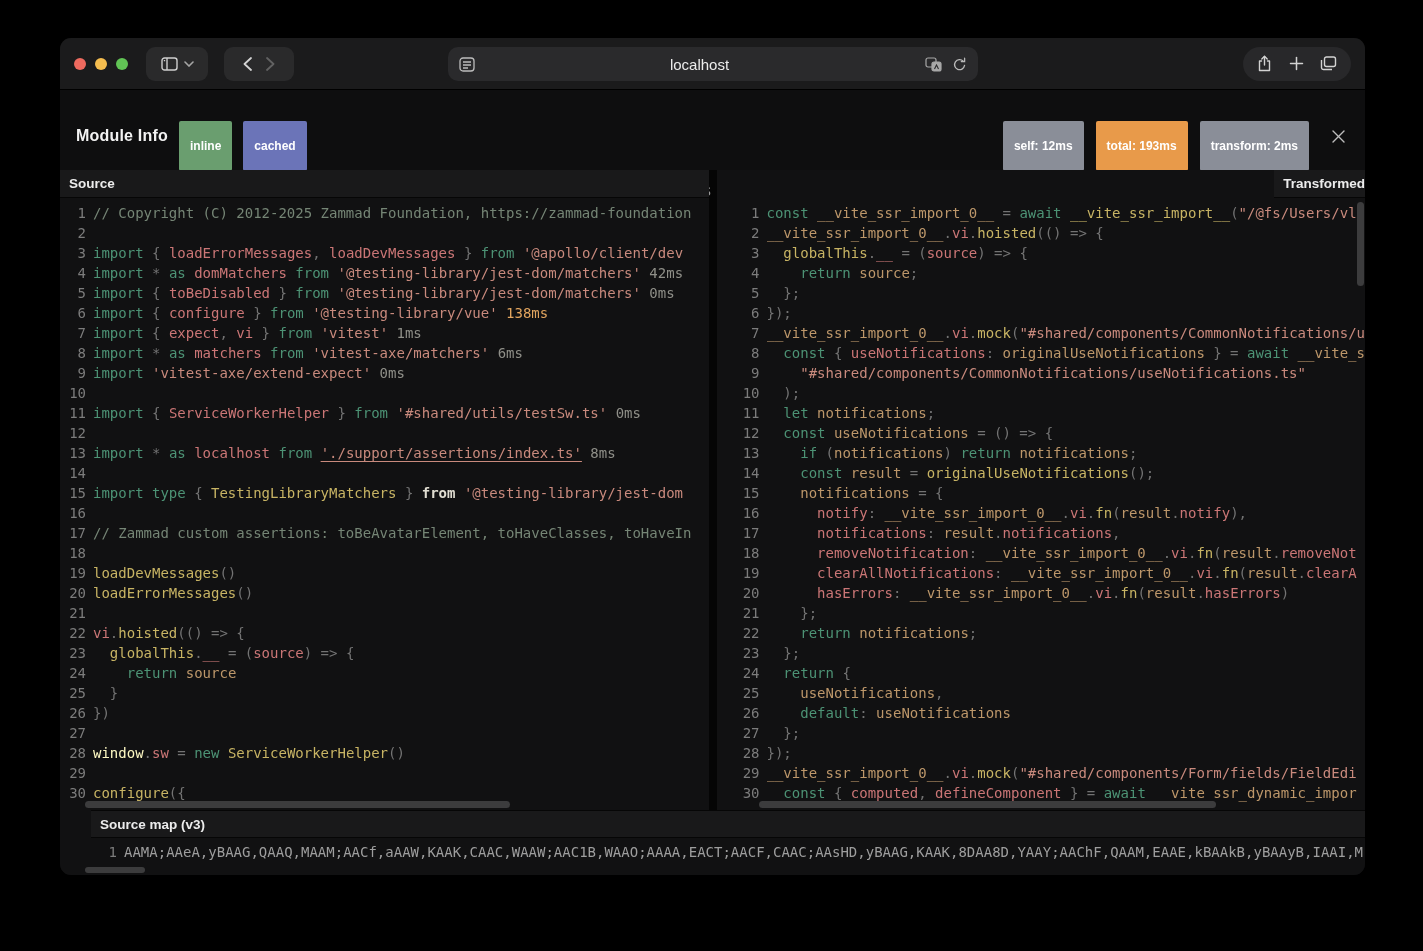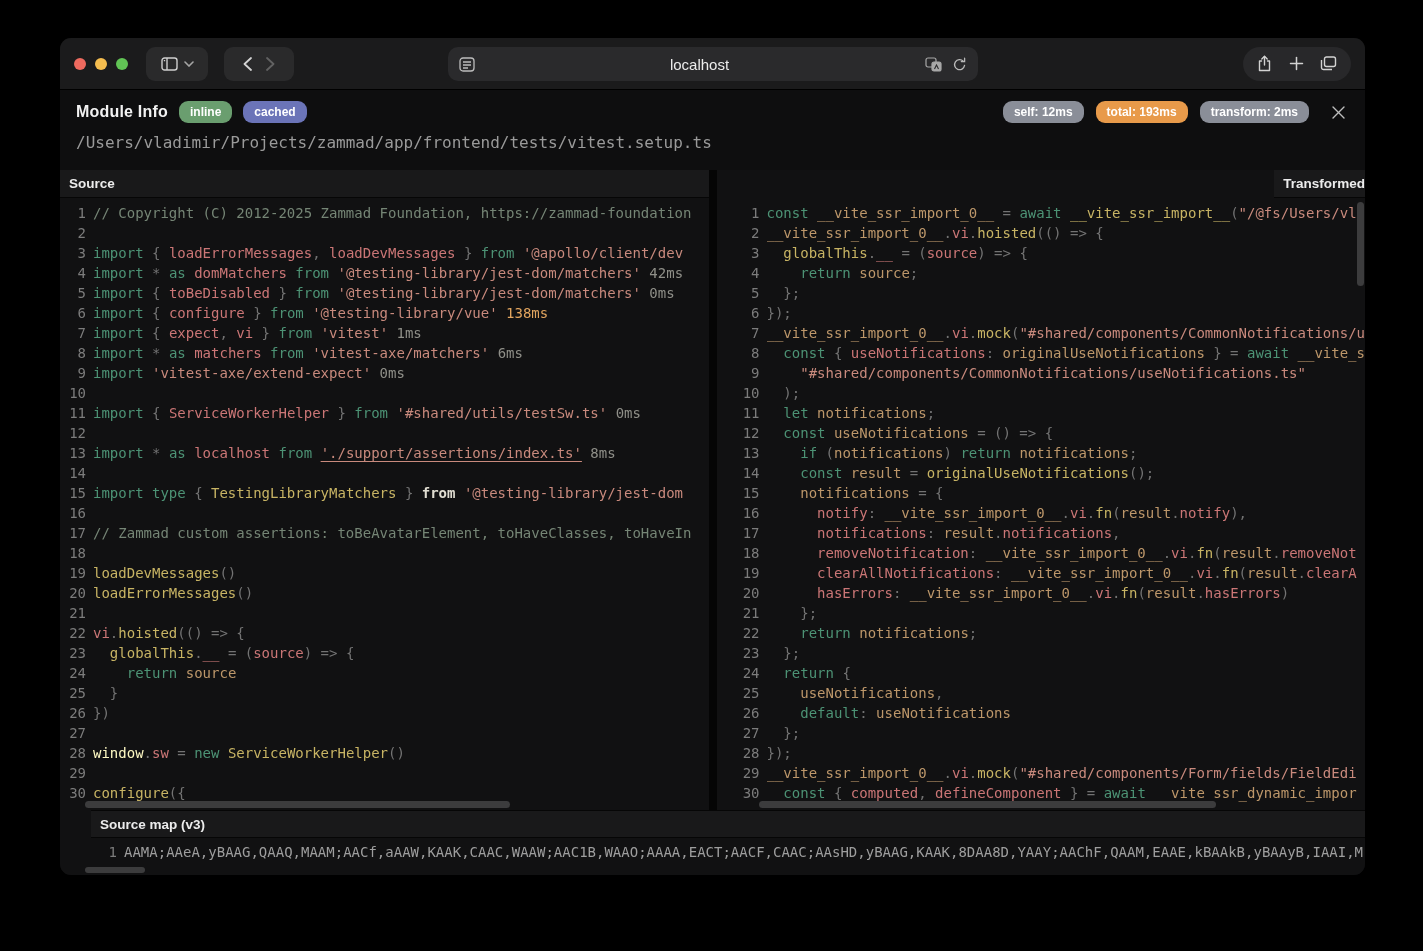--- a/index.html
+++ b/index.html
@@ -23,21 +23,21 @@
   .addr-right { display:flex; align-items:center; gap:10px; color:#a8a8a8; }
   .right-cluster { margin-left:auto; width:108px; height:34px; background:#28282a; border-radius:17px;
                    display:flex; align-items:center; justify-content:space-between; padding:0 14px; color:#d2d2d2; }
   .tool-icon { display:inline-flex; align-items:center; }
 
   
   .module-header { position:relative; height:80px; flex:0 0 80px; background:#0e0e0f; padding:11px 16px 0 16px; }
   .mh-top { display:flex; align-items:center; }
   .mh-title { font-size:16px; font-weight:700; color:#f2f2f2; letter-spacing:.2px; }
   .badges { display:flex; gap:11px; margin-left:11px; }
-  .badge { display:inline-block; padding:4px 11px; border-radius:9px; font-size:12px; font-weight:600; color:#fff; }
+  .badge { display:inline-block; padding:18px 11px; border-radius:2px; font-size:12px; font-weight:600; color:#fff;margin-top:20px; }
   .timing-badges { margin-left:auto; display:flex; gap:12px; margin-right:22px; }
   .close-btn { width:18px; height:18px; color:#bdbdbd; cursor:pointer; display:flex; align-items:center; }
   .mh-path { margin-top:10px; font-family:"DejaVu Sans Mono", monospace; font-size:16px; color:#9a9a9a; }
 
   
   .panels { flex:0 0 640px; display:flex; background:#050505; }
   .panel { flex:1 1 0; min-width:0; display:flex; flex-direction:column; background:#111112; position:relative; }
   .panel + .panel { margin-left:8px;align-items:flex-end; }
   .panel-header { height:28px; flex:0 0 28px; background:#19191a; border-bottom:1px solid #060606;
                   display:flex; align-items:center; padding-left:9px; }

